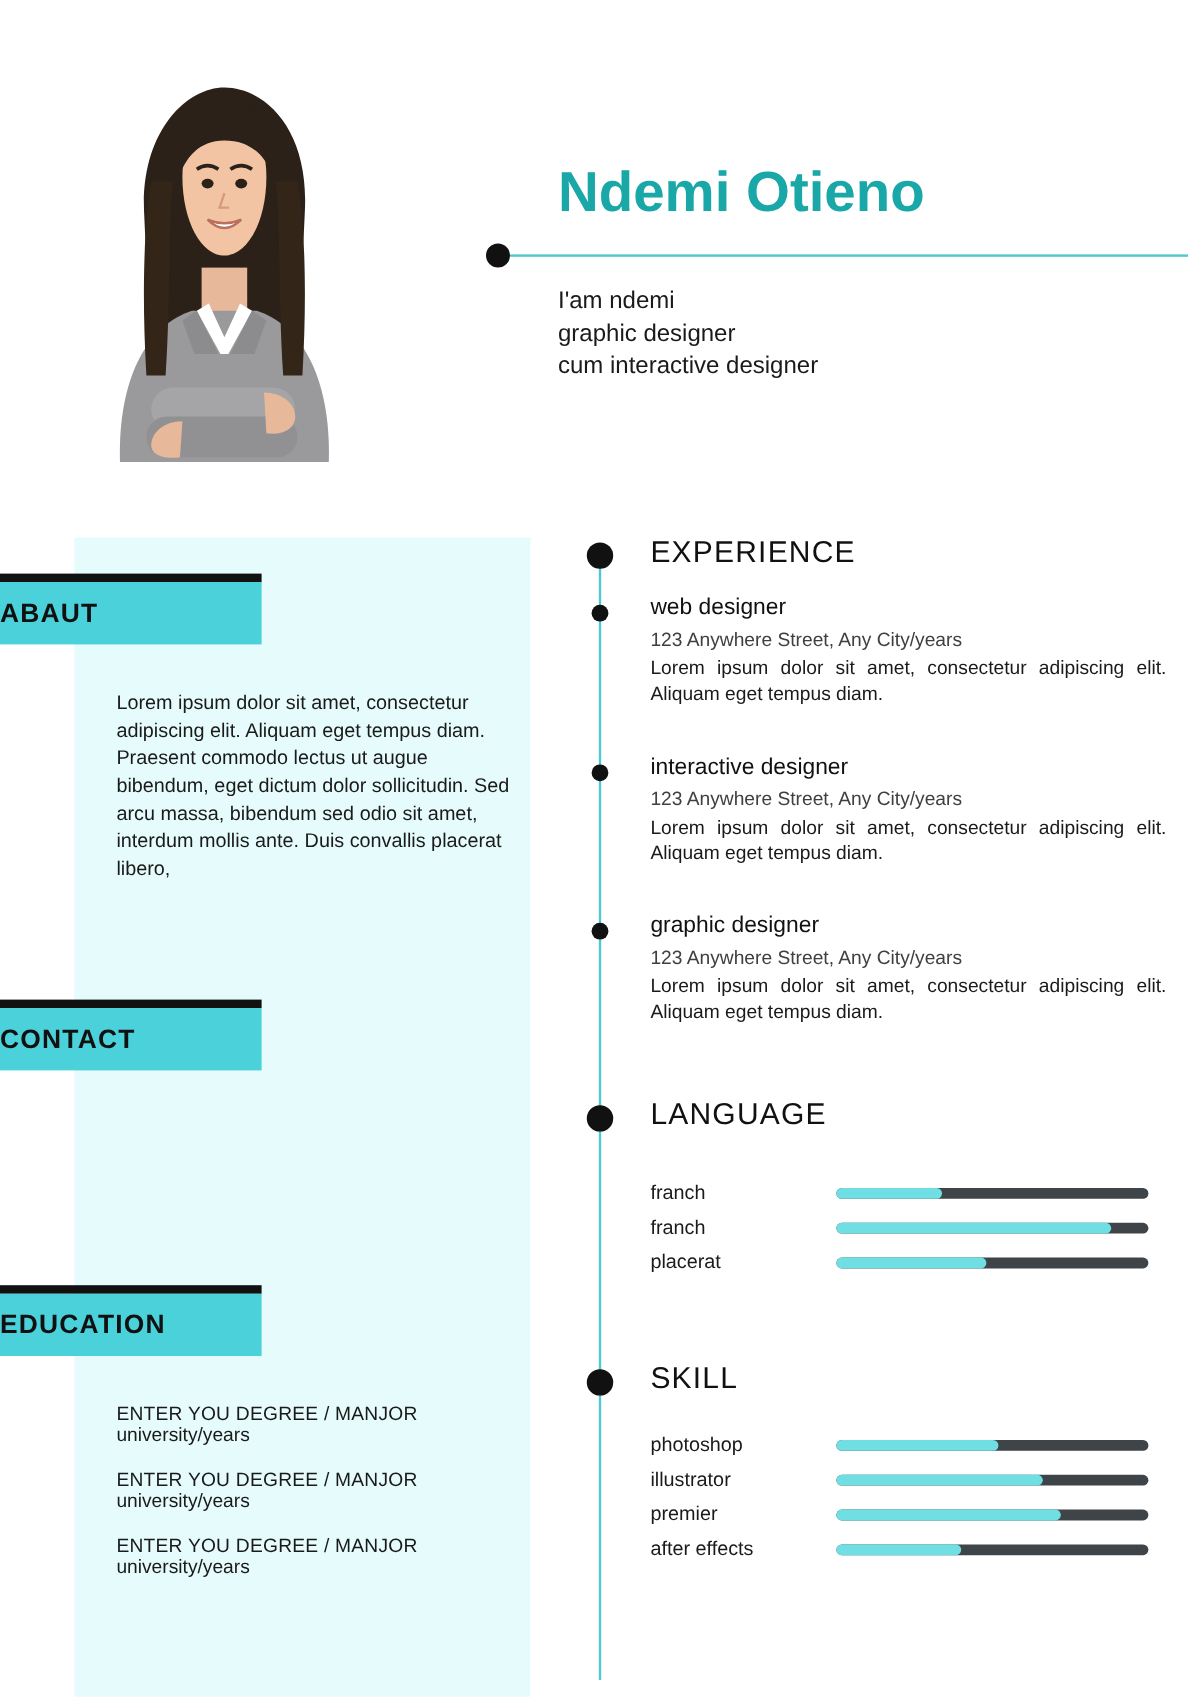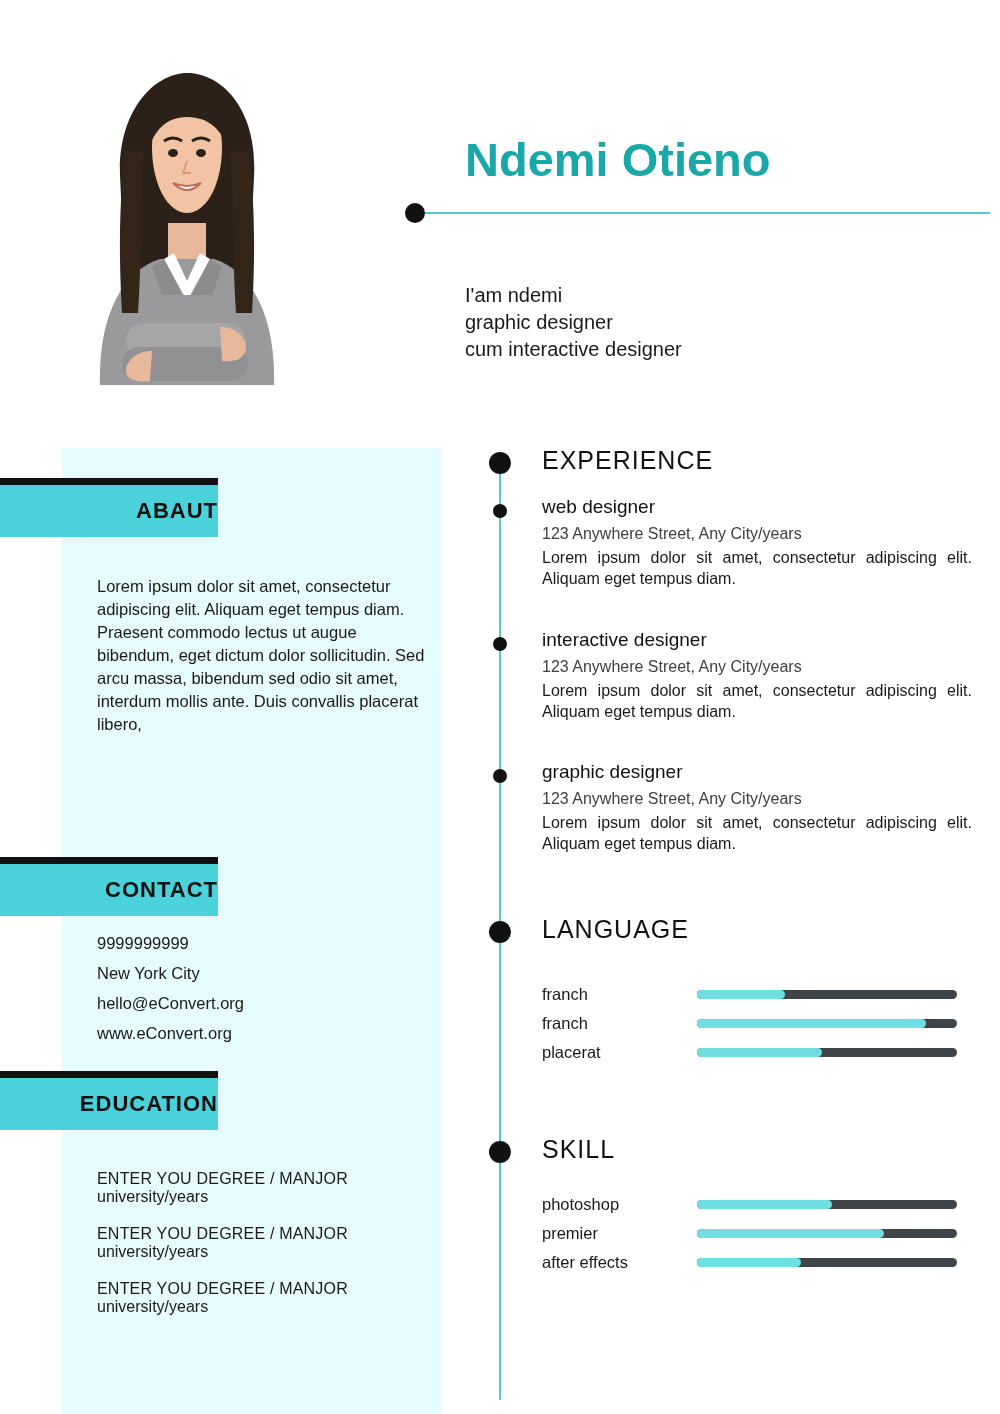--- a/index.html
+++ b/index.html
@@ -61,21 +61,20 @@
     border-radius: 50%;
     background: #111111;
   }
   .tagline {
     position: absolute;
     left: 465px;
     top: 238px;
     font-size: 20px;
     line-height: 27px;
     color: #1a1a1a;
-    margin-top: 44px;
   }
 
   
   .left-tint {
     position: absolute;
     left: 62px;
     top: 448px;
     width: 380px;
     height: 966px;
     background: #e6fbfb;
@@ -93,28 +92,28 @@
     content: "";
     position: absolute;
     left: 0; top: -7px;
     width: 218px; height: 7px;
     background: #111111;
   }
   .label-block span {
     position: absolute;
     left: 0; right: 0;
     top: 13px;
-    text-align: right;
+    text-align: left;
     font-size: 22px;
     font-weight: bold;
     letter-spacing: 1px;
     color: #111111;
   }
   #label-abaut { top: 485px; }
-  #label-contact { top: 864px; }
+  #label-contact { top: 840px; }
   #label-education { top: 1078px; }
 
   .about-text {
     position: absolute;
     left: 97px;
     top: 575px;
     width: 335px;
     font-size: 16.5px;
     line-height: 23px;
     color: #1a1a1a;
@@ -294,26 +293,20 @@
   <div class="left-tint"></div>
 
   <div class="label-block" id="label-abaut">
     <span>ABAUT</span>
   </div>
   <div class="about-text">Lorem ipsum dolor sit amet, consectetur adipiscing elit. Aliquam eget tempus diam. Praesent commodo lectus ut augue bibendum, eget dictum dolor sollicitudin. Sed arcu massa, bibendum sed odio sit amet, interdum mollis ante. Duis convallis placerat libero,</div>
 
   <div class="label-block" id="label-contact">
     <span>CONTACT</span>
   </div>
-  <div class="contact-list">
-      <div>9999999999</div>
-      <div>New York City</div>
-      <div>hello@eConvert.org</div>
-      <div>www.eConvert.org</div>
-    </div>
 
   <div class="label-block" id="label-education">
     <span>EDUCATION</span>
   </div>
   <div class="education-list">
       <div class="edu-item">
         <div class="edu-title">ENTER YOU DEGREE / MANJOR</div>
         <div class="edu-sub">university/years</div>
       </div>
       <div class="edu-item">
@@ -377,20 +370,26 @@
 
   <div class="sec-title" id="title-skill">SKILL</div>
   <div class="bars" id="bars-skill">
       <div class="bar-row">
         <div class="bar-label">photoshop</div>
         <div class="bar-track">
           <div class="bar-fill" style="width: 52%;"></div>
         </div>
       </div>
       <div class="bar-row">
+        <div class="bar-label">illustrator</div>
+        <div class="bar-track">
+          <div class="bar-fill" style="width: 66%;"></div>
+        </div>
+      </div>
+      <div class="bar-row">
         <div class="bar-label">premier</div>
         <div class="bar-track">
           <div class="bar-fill" style="width: 72%;"></div>
         </div>
       </div>
       <div class="bar-row">
         <div class="bar-label">after effects</div>
         <div class="bar-track">
           <div class="bar-fill" style="width: 40%;"></div>
         </div>

